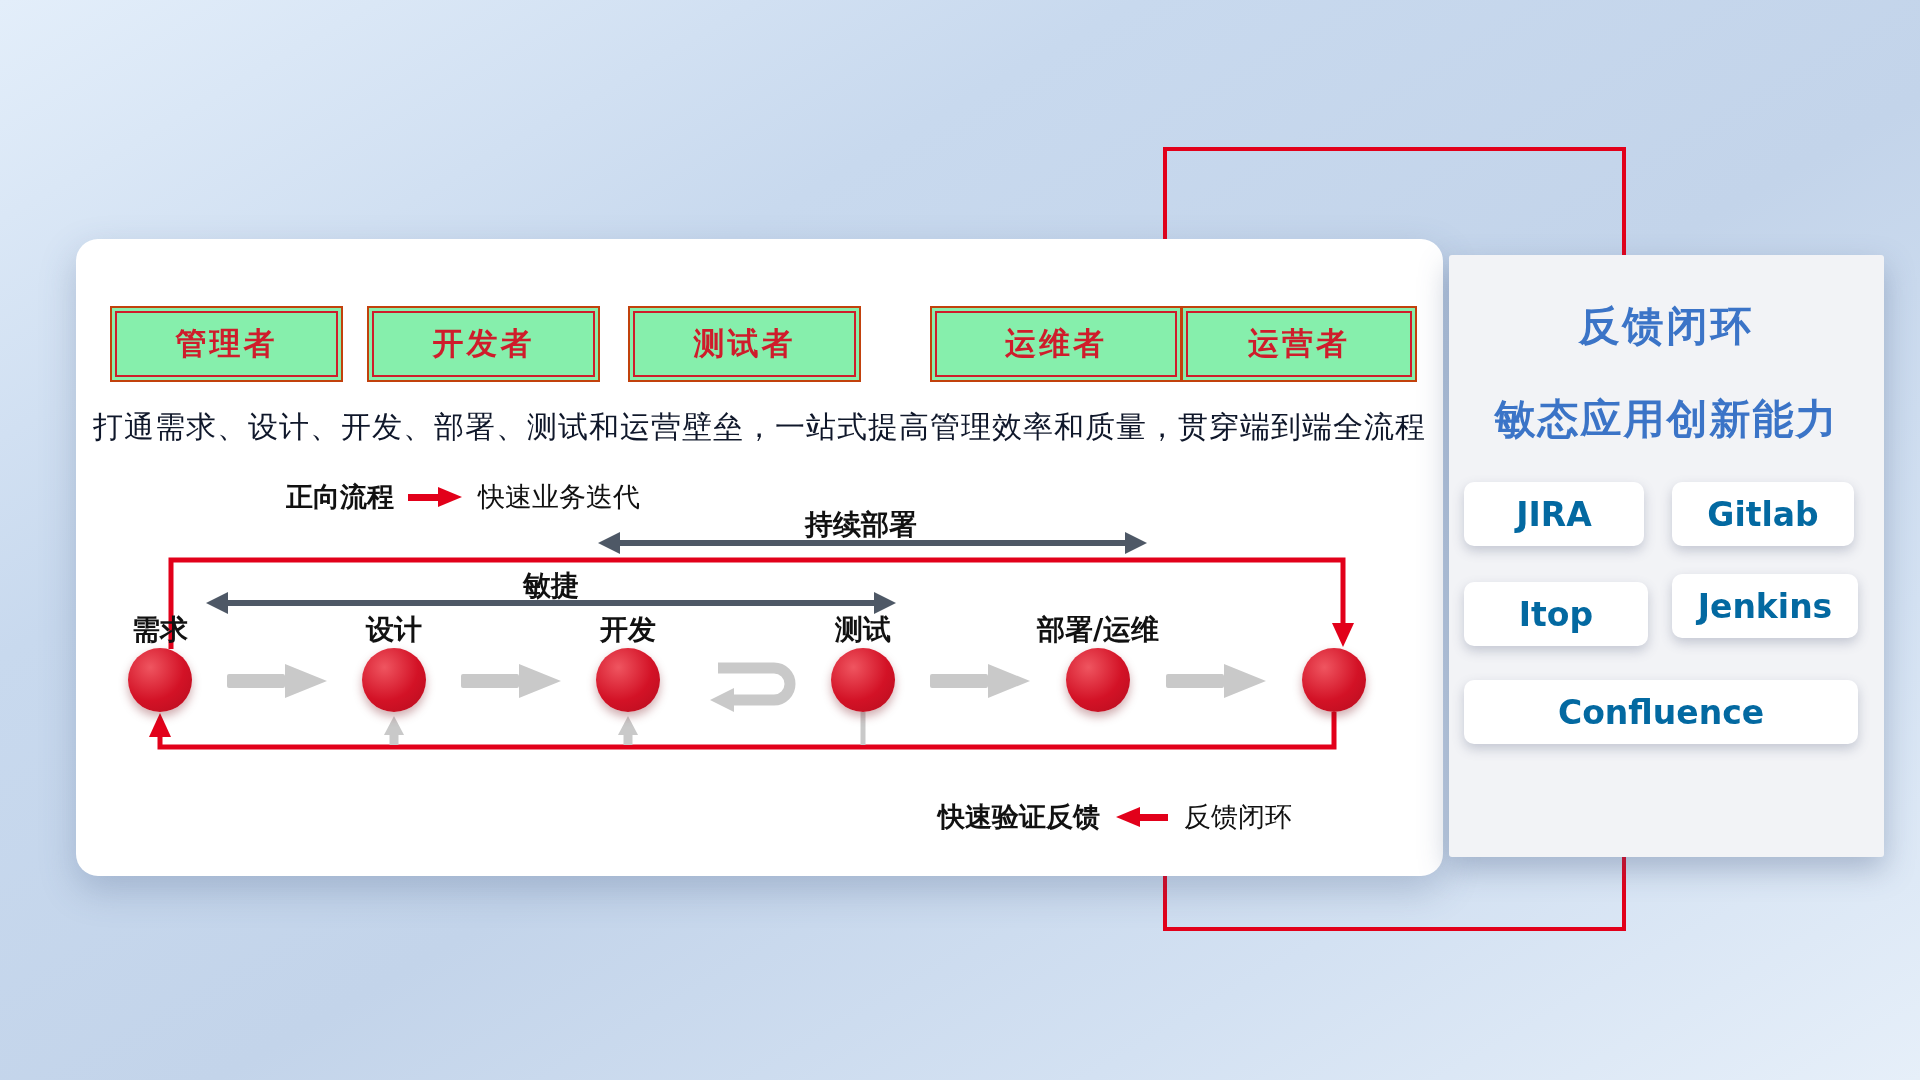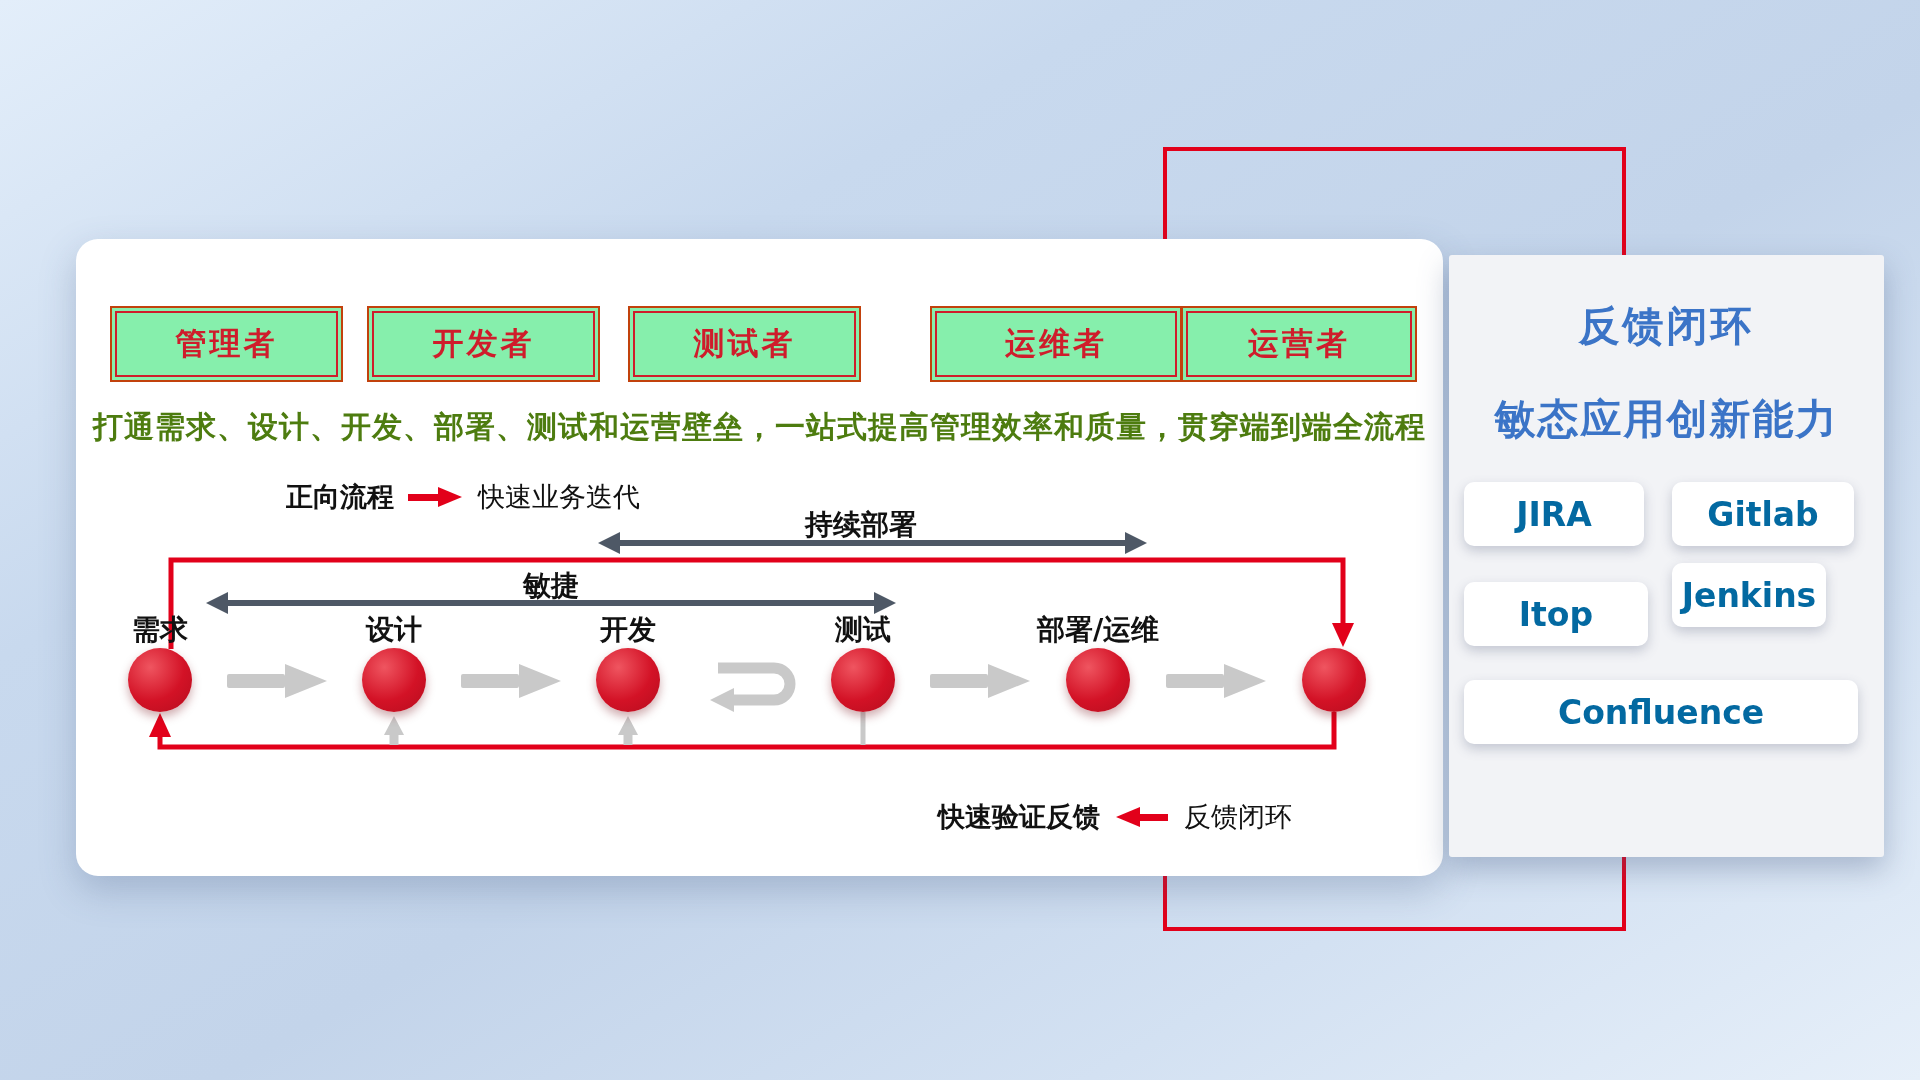--- a/index.html
+++ b/index.html
@@ -32,21 +32,21 @@
   }
   .role-box::before {
     content: ""; position: absolute; inset: 3px; border: 2px solid #cf1c2b;
   }
   .role-box span {
     font-size: 31px; font-weight: 700; color: #cf1c2b; letter-spacing: 3px;
   }
 
   .description {
     position: absolute; top: 168px; left: 0; width: 100%;
-    text-align: center; font-size: 30px; font-weight: 700; color: #4d7c0f;
+    text-align: center; font-size: 30px; font-weight: 400; color: #0f172a;
     letter-spacing: 1px;
   }
 
   .legend { position: absolute; display: flex; align-items: center; gap: 14px; }
   .legend-forward { left: 210px; top: 240px; }
   .legend-feedback { left: 862px; top: 560px; }
   .legend .lbl { font-size: 27px; font-weight: 700; color: #111; }
   .legend .val { font-size: 27px; font-weight: 500; color: #111; }
   .legend svg { display: block; }
 
@@ -83,21 +83,21 @@
   .panel-title.line2 { margin-top: 38px; letter-spacing: 2px; }
   .tool-card {
     position: absolute; height: 64px; background: #ffffff; border-radius: 10px;
     box-shadow: 0 5px 12px rgba(90, 100, 130, 0.30);
     display: flex; align-items: center; justify-content: center;
     font-size: 33px; font-weight: 700; color: #0369a1;
   }
   .tool-jira       { left: 15px;  top: 227px; width: 180px; }
   .tool-gitlab     { left: 223px; top: 227px; width: 182px; }
   .tool-itop       { left: 15px;  top: 327px; width: 184px; }
-  .tool-jenkins    { left: 223px; top: 308px; width: 154px; }
+  .tool-jenkins    { left: 223px; top: 319px; width: 186px; }
   .tool-confluence { left: 15px;  top: 425px; width: 394px; }
 </style>
 </head>
 <body>
 
 <div class="red-frame"></div>
 
 <div class="card">
 
   <div class="role-box" style="left:34px;width:233px;">

